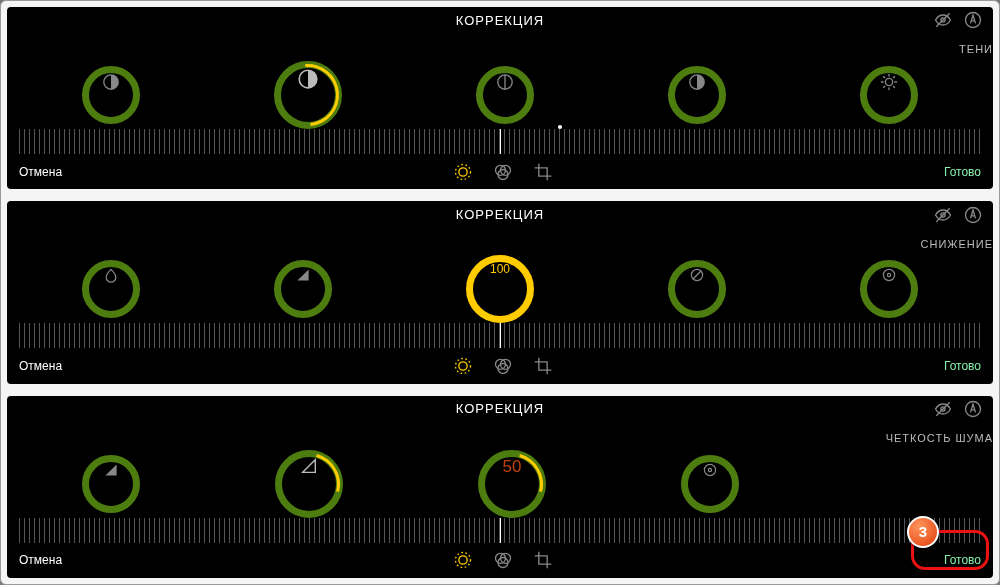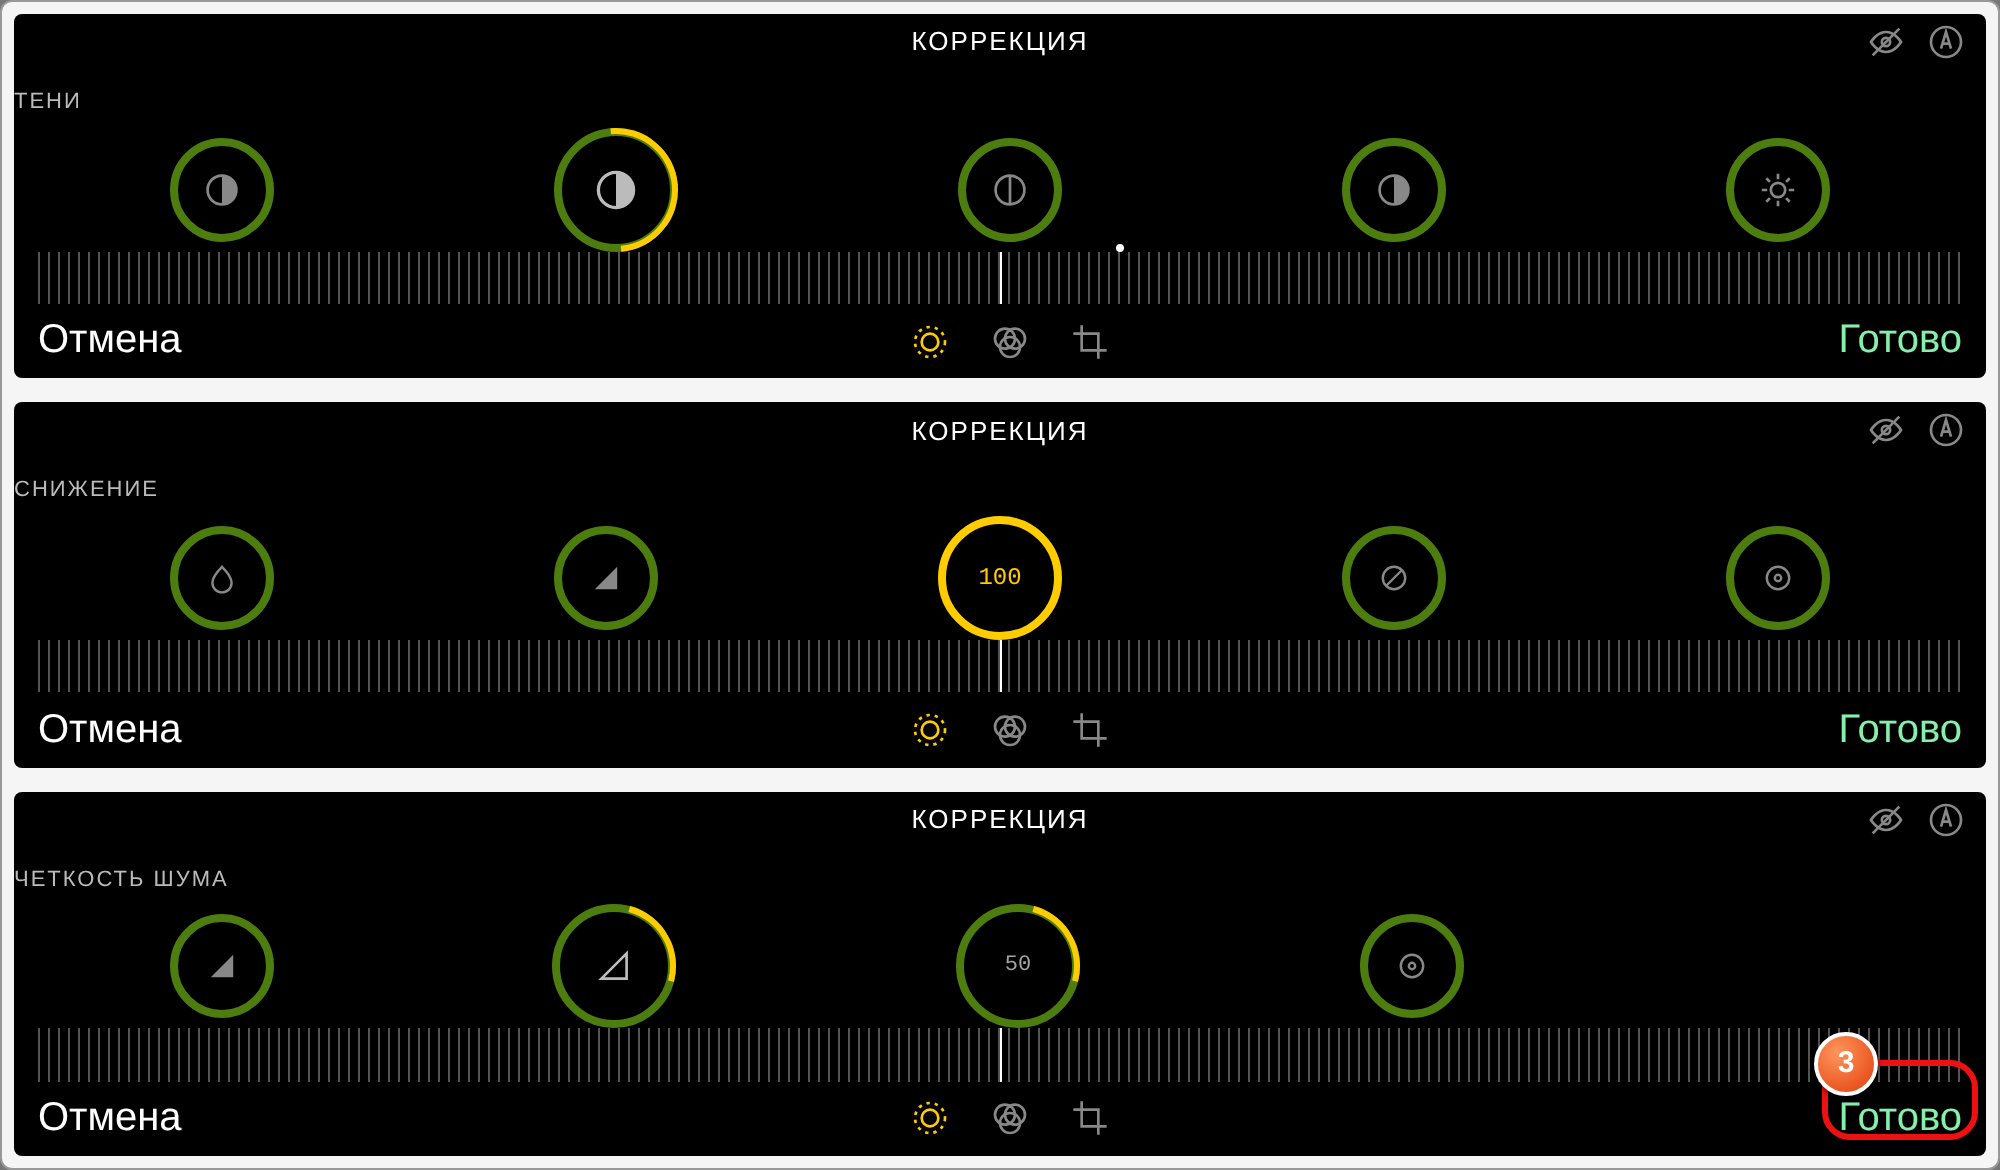--- a/index.html
+++ b/index.html
@@ -16,32 +16,32 @@
       #1a1f27 80%, #0e1117 100%);
     position:relative;overflow:hidden;}
   .photo::before{content:"";position:absolute;inset:0;
     background:linear-gradient(135deg,rgba(255,255,255,0) 28%,rgba(190,200,230,.20) 44%,rgba(255,255,255,0) 62%);
     mix-blend:screen;}
   .photo::after{content:"";position:absolute;left:0;right:0;top:45%;height:34%;
     background:
       linear-gradient(to top,rgba(0,0,0,0) 0%,rgba(0,0,0,0) 30%,rgba(0,0,0,0) 100%),
       linear-gradient(100deg,#2a3a52 0%,#55688a 20%,#8aa0c4 34%,#b8c7df 42%,#8aa0c4 50%,#4a5a74 62%,#2b3648 80%,#1c2330 100%);
     clip-path:polygon(0% 90%,8% 62%,16% 72%,24% 38%,33% 58%,42% 24%,52% 50%,63% 12%,74% 46%,82% 28%,90% 52%,100% 40%,100% 100%,0% 100%);}
-  .param{height:24px;color:#bbb;font-size:11px;letter-spacing:1px;text-align:left;margin-top:6px;}
+  .param{height:24px;color:#bbb;font-size:11px;letter-spacing:1px;text-align:right;margin-top:6px;}
   .dials{height:70px;display:flex;justify-content:space-around;align-items:center;padding:0 8px;}
-  .dial{width:44px;height:44px;border:4px solid #4d7c0f;border-radius:50%;display:flex;align-items:center;justify-content:center;color:#888;position:relative;font-family:Liberation Mono, monospace;}
+  .dial{width:44px;height:44px;border:7px solid #4d7c0f;border-radius:50%;display:flex;justify-content:center;color:#888;position:relative;}
   .dial.big{width:54px;height:54px;}
   .dial.ring-yellow{border-color:#ffcc00;color:#ffcc00;font-size:12px;}
   .dial .arc{position:absolute;inset:-4px;border:3px solid transparent;border-top-color:#ffcc00;border-right-color:#ffcc00;border-radius:50%;transform:rotate(40deg);}
   .dial.partial .arc{border-right-color:transparent;transform:rotate(60deg);}
   .scale{height:34px;position:relative;margin:0 12px;}
   .ticks{position:absolute;inset:0;background:repeating-linear-gradient(to right,#555 0 1px,transparent 1px 5px);}
   .scale .center{position:absolute;left:50%;top:0;bottom:0;width:1px;background:#fff;}
   .scale .dot{position:absolute;top:-4px;width:4px;height:4px;border-radius:50%;background:#fff;}
-  .bottom{height:48px;display:flex;align-items:center;justify-content:space-between;padding:0 12px;color:#fff;font-size:20px;}
+  .bottom{height:48px;display:flex;align-items:center;justify-content:space-between;padding:0 12px;color:#fff;font-size:12px;}
   .btool{display:flex;gap:20px;align-items:center;}
   .done{color:#86efac;}
   .hl{position:absolute;border:3px solid #e11;border-radius:14px;pointer-events:none;}
   .nbadge{position:absolute;width:28px;height:28px;border-radius:50%;background:radial-gradient(circle at 35% 30%,#ff955d,#e23d0a);color:#fff;font-weight:bold;font-size:15px;display:flex;align-items:center;justify-content:center;border:2px solid #fff;box-shadow:0 1px 3px rgba(0,0,0,.5);}
   svg{display:block;}
 </style>
 </head>
 <body>
 
 <div class="stage">
@@ -250,21 +250,21 @@
           </svg>
         </div>
       <div class="dial big partial">
           <div class="arc"></div>
           <svg width="18" height="18" viewBox="0 0 20 20" stroke="#bbb" fill="none" stroke-width="1.5">
             <path d="M3 17L17 3v14z"></path>
           </svg>
         </div>
       <div class="dial big partial">
           <div class="arc"></div>
-          <span style="color:#a3a3a3;font-size:11px">50</span>
+          <span style="color:#c2410c;font-size:17px">50</span>
         </div>
       <div class="dial">
           <svg width="16" height="16" viewBox="0 0 20 20" stroke="#888" fill="none" stroke-width="1.5">
             <circle cx="10" cy="10" r="7"></circle>
             <circle cx="10" cy="10" r="2"></circle>
           </svg>
         </div>
       <div style="width:44px"></div>
     </div>
     <div class="scale">

